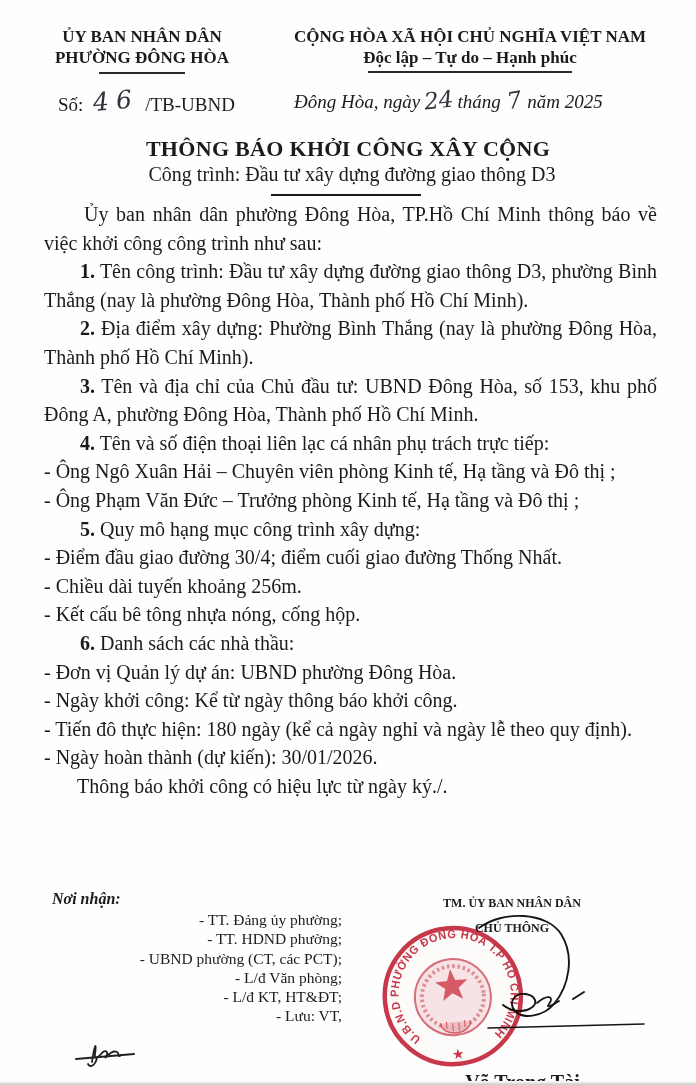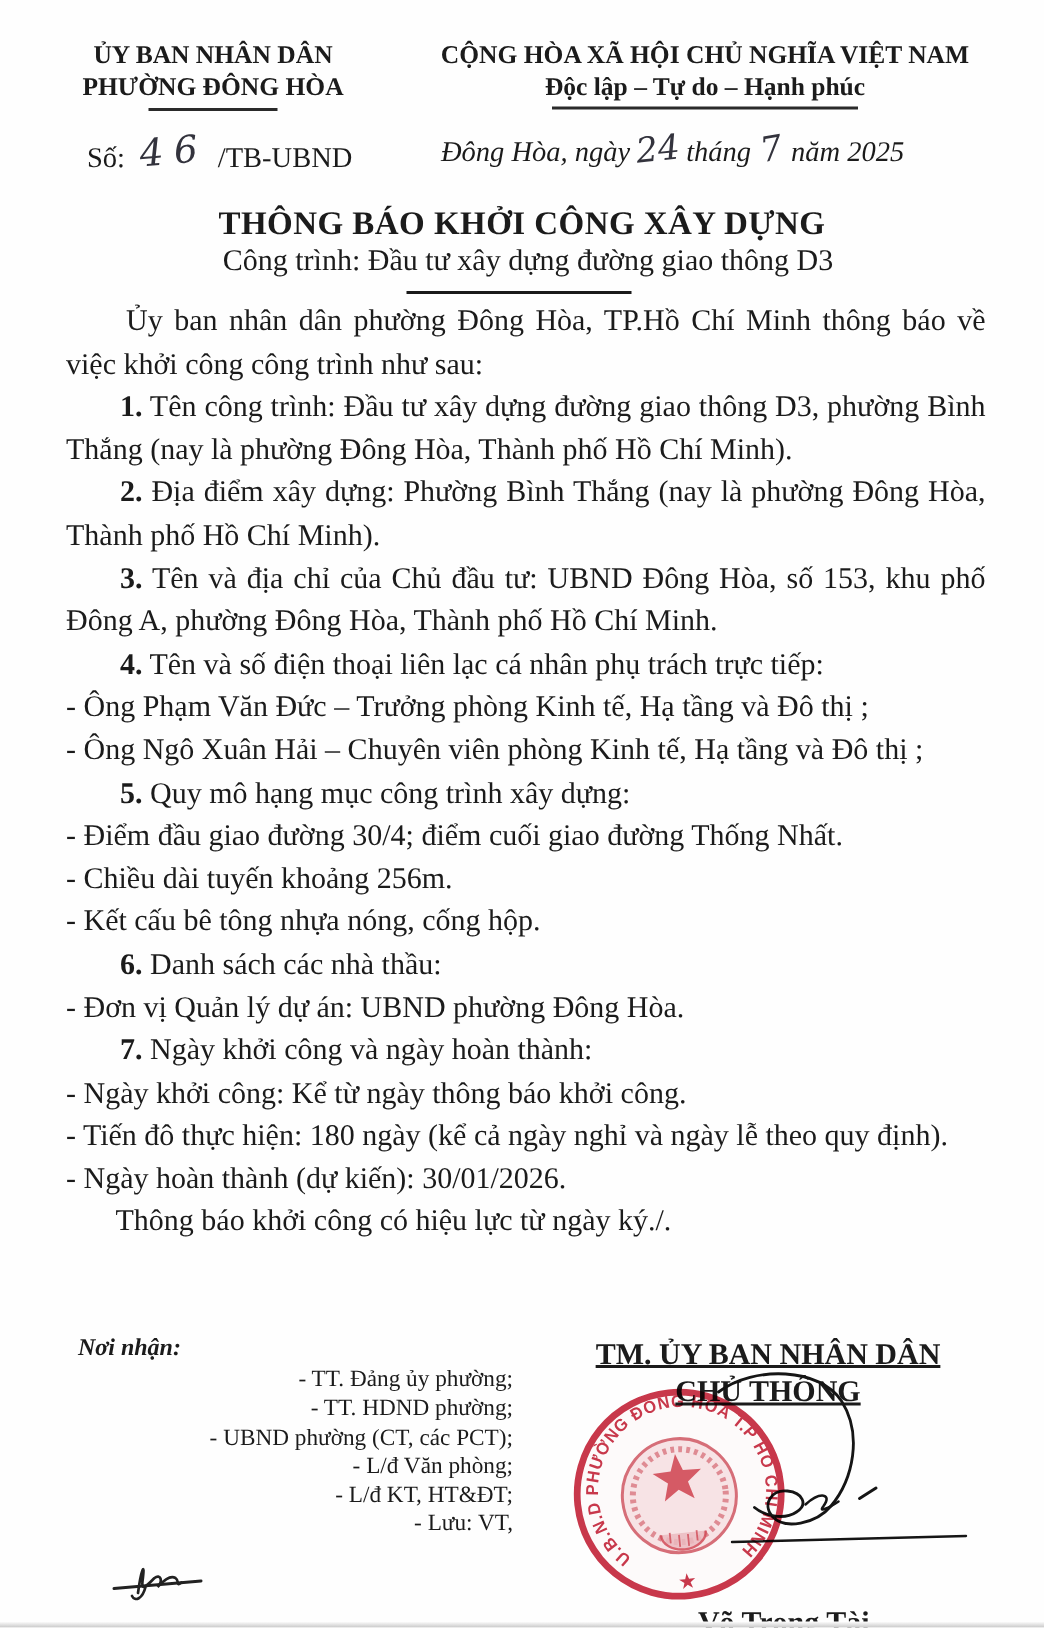--- a/index.html
+++ b/index.html
@@ -48,21 +48,21 @@
   .p-closing { text-indent:33px; }
   .num { font-weight:bold; }
 
   
   .recipients { top:890px; left:52px; width:290px; }
   .recipients .label { font-weight:bold; font-style:italic; font-size:16px;
                        margin-bottom:2px; }
   .recipients div.item { font-size:15.5px; line-height:19.3px;text-align:right; }
 
   .sig-titles { top:891px; left:358px; width:308px; text-align:center;
-                font-weight:bold; font-size:20px; line-height:25px;text-decoration:underline; }
+                font-weight:bold; font-size:12px; line-height:25px; }
   .sig-name   { top:1071px; left:400px; width:245px; text-align:center;
                 font-weight:bold; font-size:20px; }
 
   .seal { left:376px; top:922px; mix-blend-mode:multiply; opacity:.93;
           transform:rotate(-6deg); }
   .signature-svg { left:455px; top:906px; }
   .squiggle-svg  { left:70px;  top:1035px; }
 
   .bottom-edge { left:0; bottom:0; width:100%; height:4px;
                  background:linear-gradient(#fefefe,#c9c9c9); }
@@ -85,39 +85,38 @@
   </div>
 
   <div class="abs doc-number">
     <span>Số:</span><span class="hand hand-no">46</span><span>/TB-UBND</span>
   </div>
 
   <div class="abs dateline">
     <span>Đông Hòa, ngày</span><span class="hand hand-day">24</span><span>tháng</span><span class="hand hand-month">7</span><span>năm 2025</span>
   </div>
 
-  <div class="abs title">THÔNG BÁO KHỞI CÔNG XÂY DỰNG</div>
+  <div class="abs title">THÔNG BÁO KHỞI CÔNG XÂY CỘNG</div>
   <div class="abs subtitle">Công trình: Đầu tư xây dựng đường giao thông D3</div>
   <div class="abs title-ul"></div>
 
   <div class="abs body">
     <p class="p-intro">Ủy ban nhân dân phường Đông Hòa, TP.Hồ Chí Minh thông báo về việc khởi công công trình như sau:</p>
     <p class="p-item"><span class="num">1.</span> <span>Tên công trình: Đầu tư xây dựng đường giao thông D3, phường Bình Thắng (nay là phường Đông Hòa, Thành phố Hồ Chí Minh).</span></p>
     <p class="p-item"><span class="num">2.</span> <span>Địa điểm xây dựng: Phường Bình Thắng (nay là phường Đông Hòa, Thành phố Hồ Chí Minh).</span></p>
     <p class="p-item"><span class="num">3.</span> <span>Tên và địa chỉ của Chủ đầu tư: UBND Đông Hòa, số 153, khu phố Đông A, phường Đông Hòa, Thành phố Hồ Chí Minh.</span></p>
     <p class="p-item"><span class="num">4.</span> <span>Tên và số điện thoại liên lạc cá nhân phụ trách trực tiếp:</span></p>
+    <p>- Ông Ngô Xuân Hải – Chuyên viên phòng Kinh tế, Hạ tầng và Đô thị ;</p>
     <p>- Ông Phạm Văn Đức – Trưởng phòng Kinh tế, Hạ tầng và Đô thị ;</p>
-    <p>- Ông Ngô Xuân Hải – Chuyên viên phòng Kinh tế, Hạ tầng và Đô thị ;</p>
     <p class="p-item"><span class="num">5.</span> <span>Quy mô hạng mục công trình xây dựng:</span></p>
     <p>- Điểm đầu giao đường 30/4; điểm cuối giao đường Thống Nhất.</p>
     <p>- Chiều dài tuyến khoảng 256m.</p>
     <p>- Kết cấu bê tông nhựa nóng, cống hộp.</p>
     <p class="p-item"><span class="num">6.</span> <span>Danh sách các nhà thầu:</span></p>
     <p>- Đơn vị Quản lý dự án: UBND phường Đông Hòa.</p>
-    <p class="p-item"><span class="num">7.</span> <span>Ngày khởi công và ngày hoàn thành:</span></p>
     <p>- Ngày khởi công: Kể từ ngày thông báo khởi công.</p>
     <p>- Tiến đô thực hiện: 180 ngày (kể cả ngày nghỉ và ngày lễ theo quy định).</p>
     <p>- Ngày hoàn thành (dự kiến): 30/01/2026.</p>
     <p class="p-closing">Thông báo khởi công có hiệu lực từ ngày ký./.</p>
   </div>
 
   <div class="abs recipients">
     <div class="label">Nơi nhận:</div>
     <div class="item">- TT. Đảng ủy phường;</div>
     <div class="item">- TT. HDND phường;</div>

